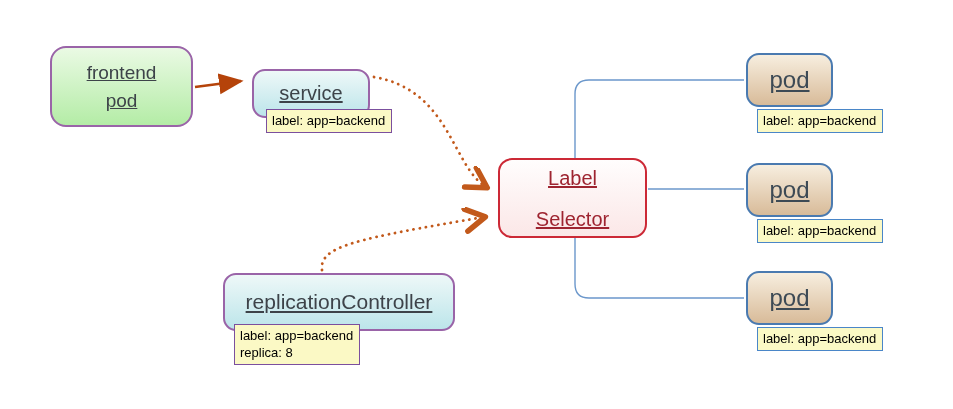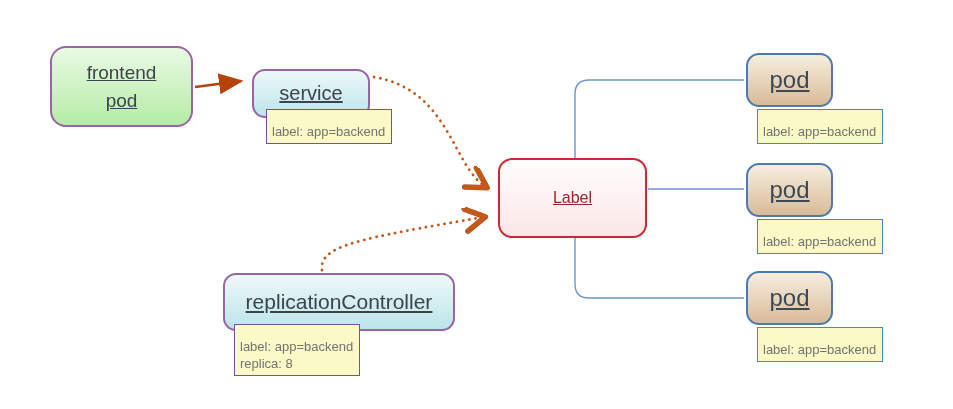--- a/index.html
+++ b/index.html
@@ -42,31 +42,31 @@
     border: 2px solid #4a7ab0;
     border-radius: 13px;
     color: #3d4a55;
     font-size: 24px;
   }
   .node-pink {
     background: linear-gradient(#fffdfd, #fbe7e7);
     border: 2px solid #cc2936;
     border-radius: 14px;
     color: #9e2430;
-    font-size: 16px;
+    font-size: 20px;
     line-height: 1.6;
     gap: 9px;
   }
   .tag {
     position: absolute;
     background: #fbf9c5;
     font-size: 13px;
     line-height: 1.3;
-    color: #737373;
-    padding: 14px 6px 2px 5px;
+    color: #000000;
+    padding: 3px 6px 2px 5px;
     white-space: nowrap;
     box-sizing: border-box;
     z-index: 3;
     text-align: left;
   }
   .tag-purple { border: 1px solid #7b4f9e; }
   .tag-blue   { border: 1px solid #4a86c8; }
 
   
   .frontend-pod { left: 50px;  top: 46px;  width: 143px; height: 81px; }
@@ -113,20 +113,21 @@
     <span>pod</span>
   </div>
 
   <div class="node node-cyan service">
     <span>service</span>
   </div>
   <div class="tag tag-purple service-tag">label: app=backend</div>
 
   <div class="node node-pink selector">
     <span>Label</span>
+    <span>Selector</span>
   </div>
 
   <div class="node node-cyan rc">
     <span>replicationController</span>
   </div>
   <div class="tag tag-purple rc-tag">
     <span>label: app=backend</span>
     <span style="display:block">replica: 8</span>
   </div>
 

